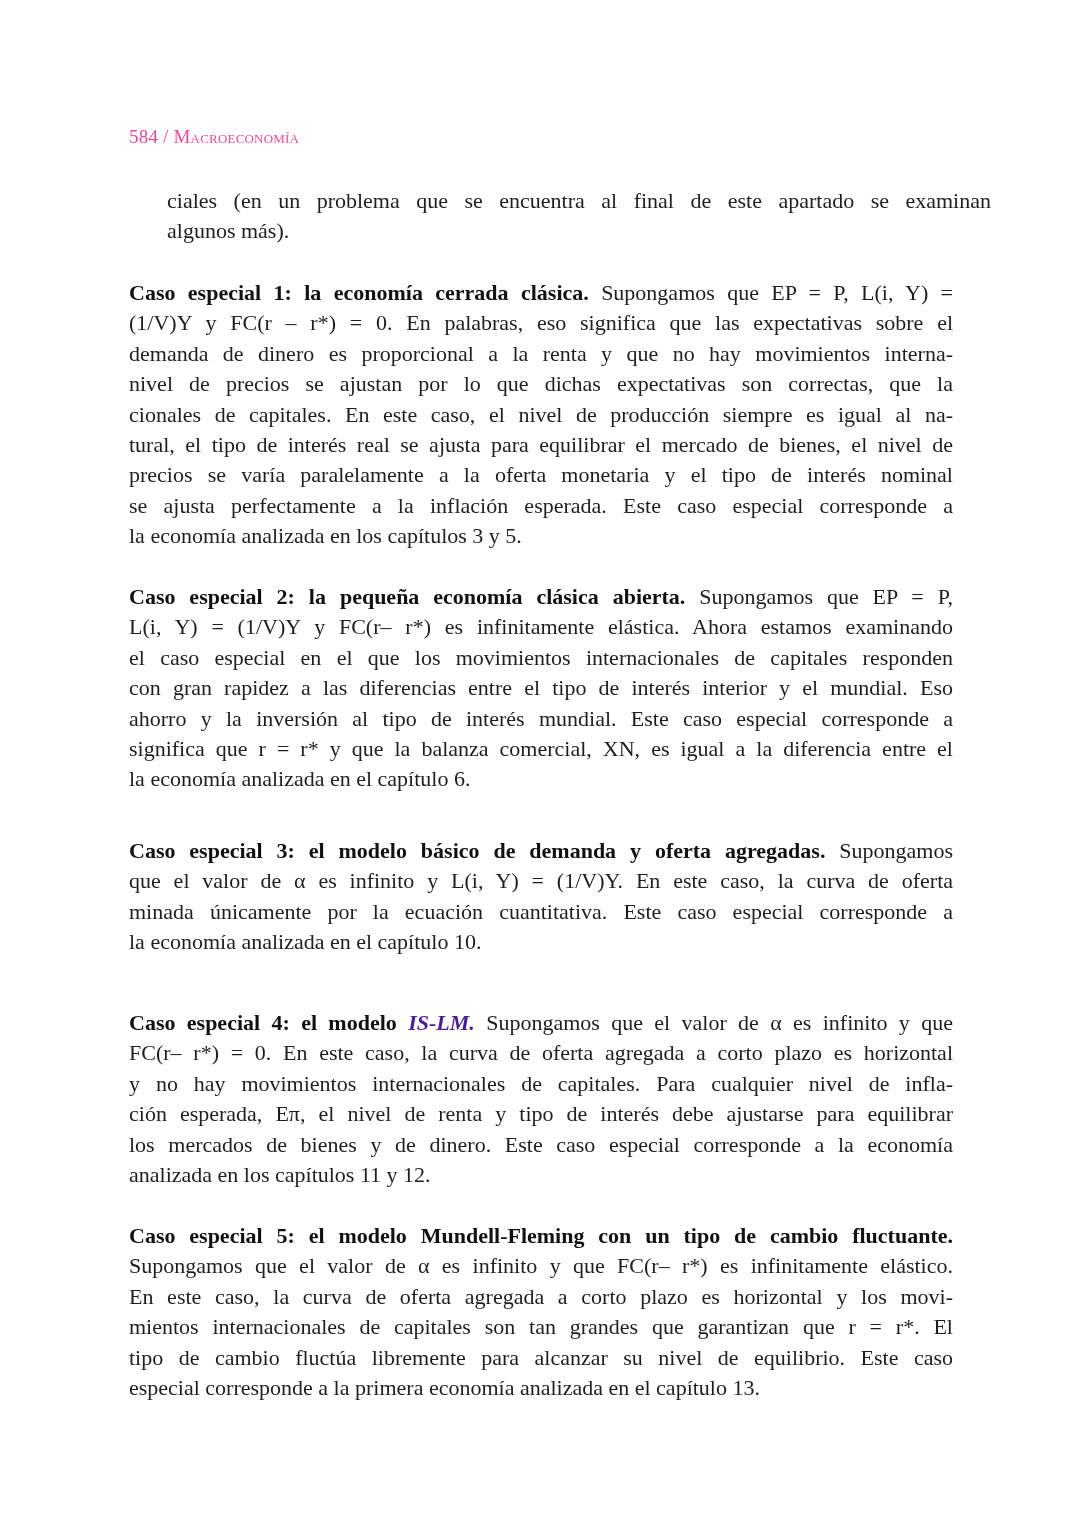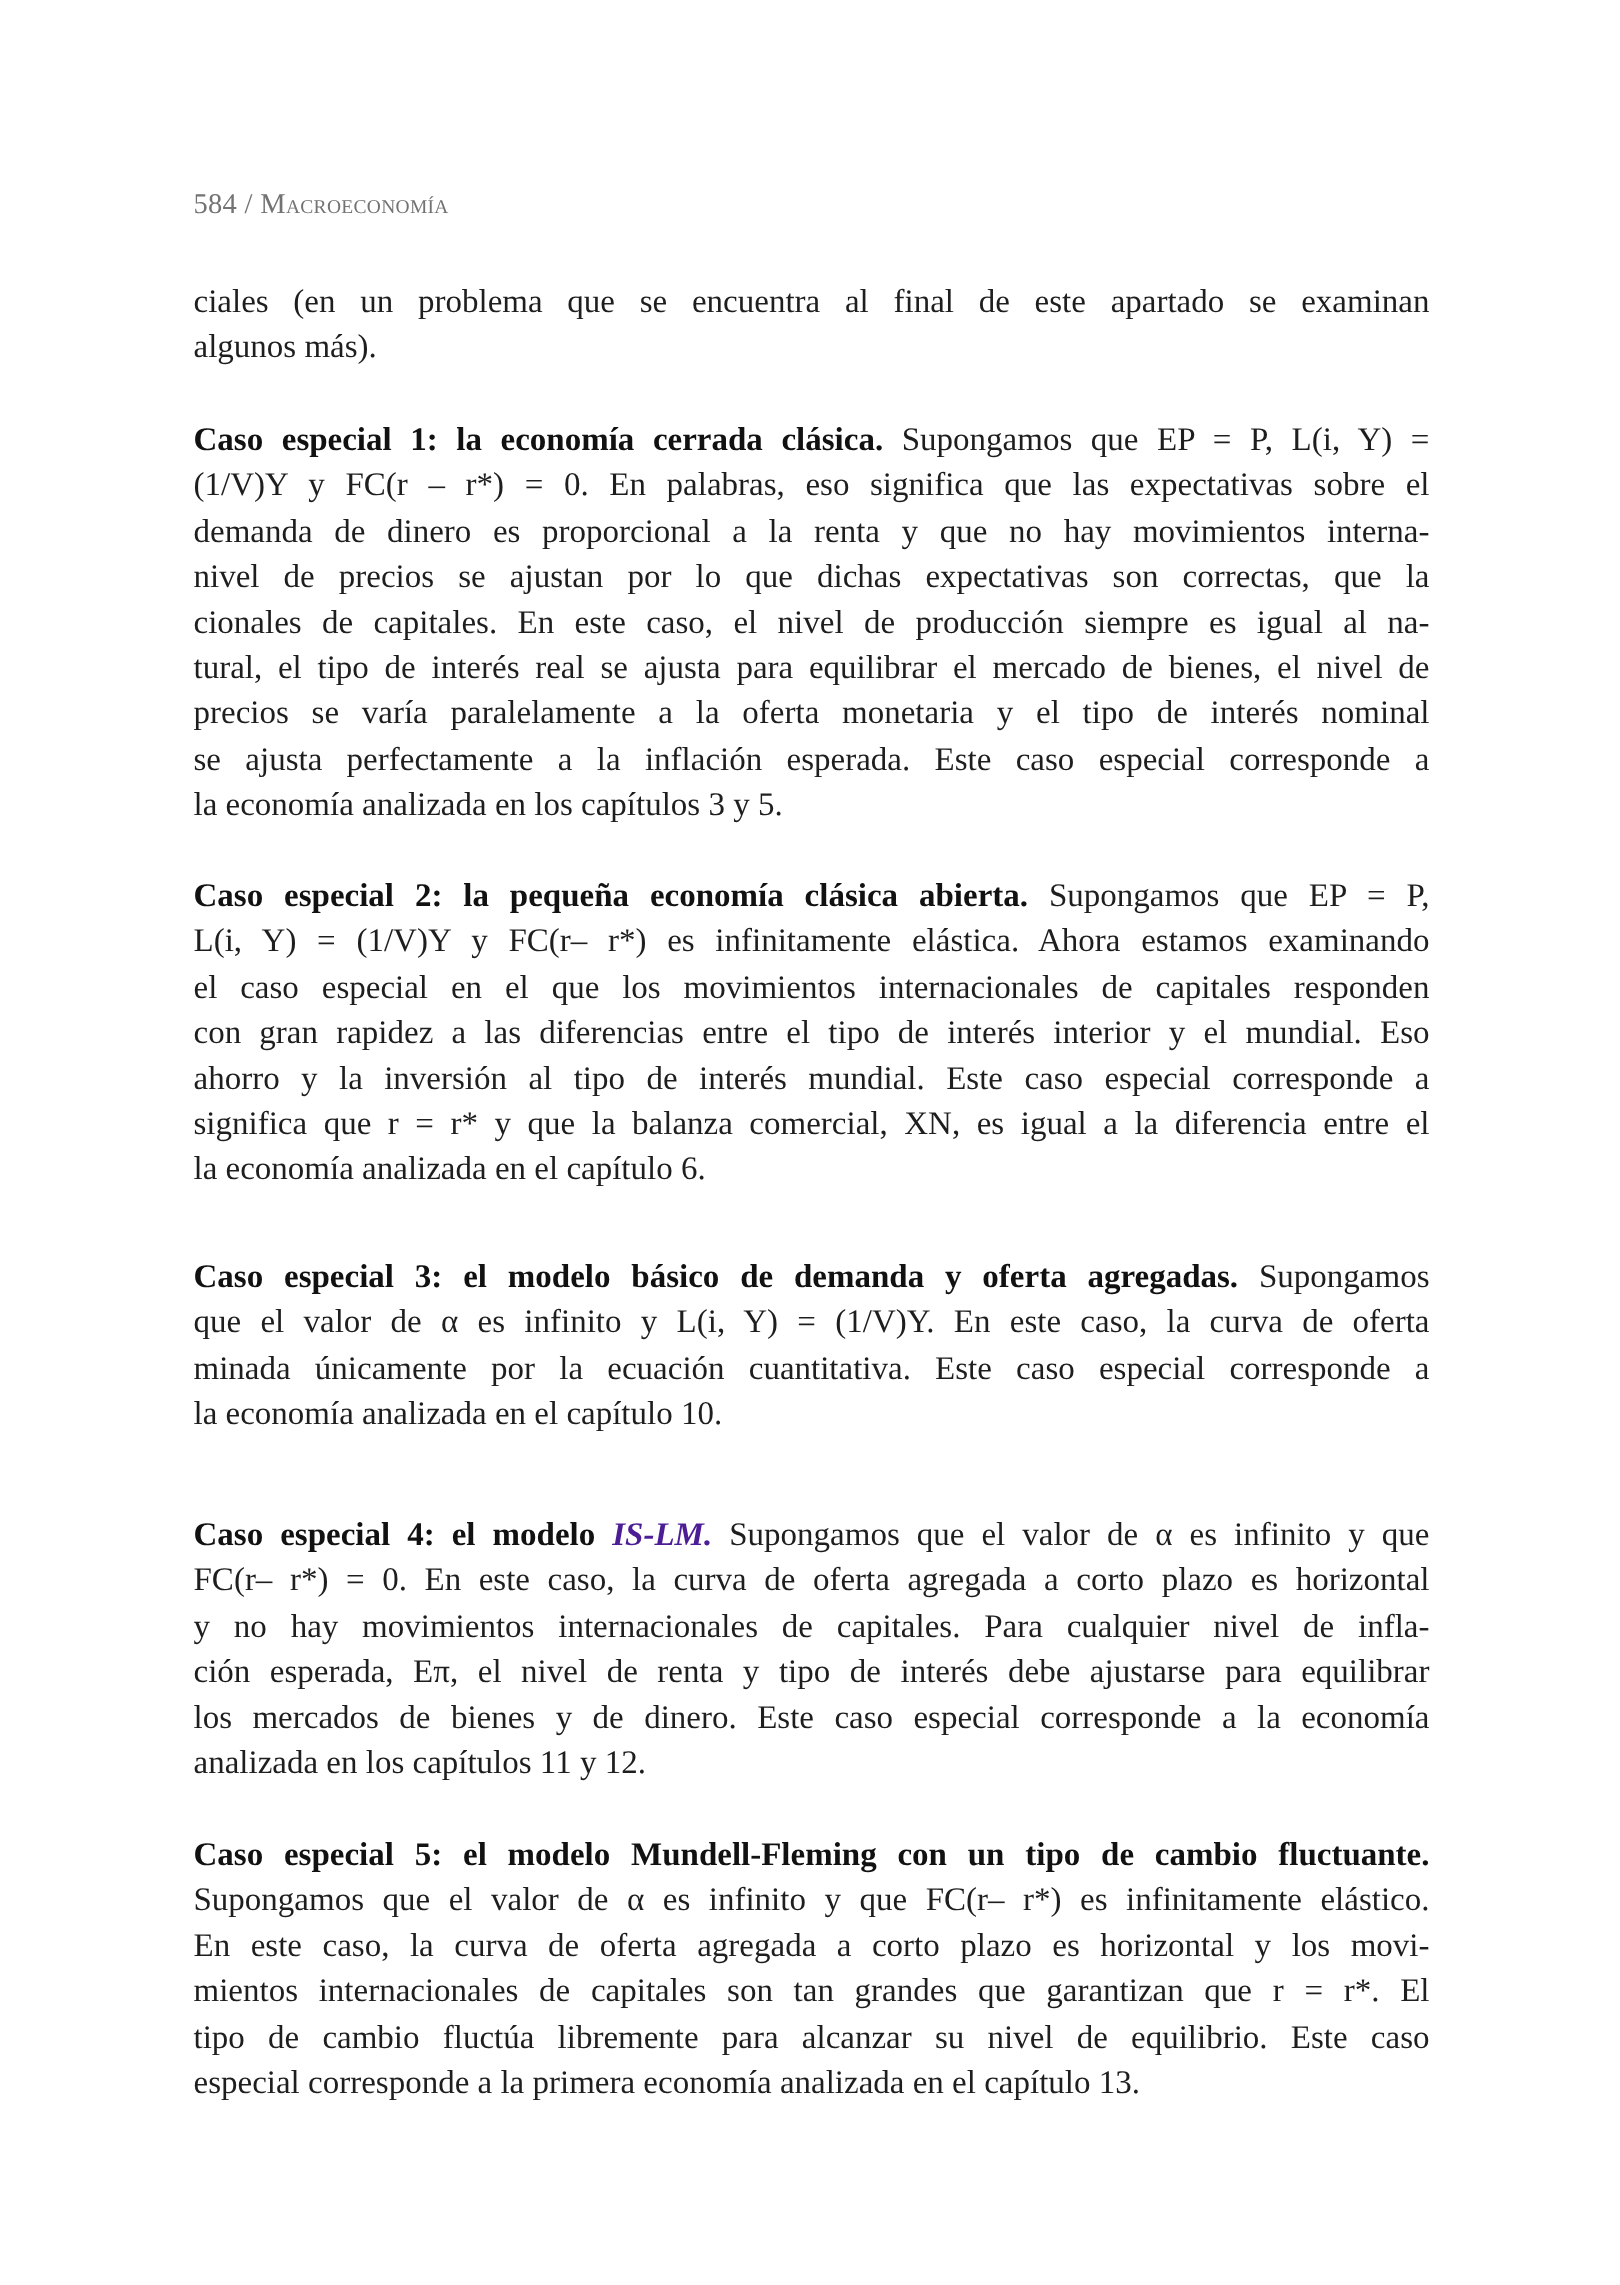--- a/index.html
+++ b/index.html
@@ -1,21 +1,21 @@
 <!DOCTYPE html>
 <html><head>
   <meta charset="utf-8">
   <style>
     html, body { margin: 0; padding: 0; background: #ffffff; }
     body { width: 1080px; height: 1523px; position: relative; overflow: hidden; }
     .page { position: absolute; left: 0; top: 0; width: 1080px; height: 1523px; background: #ffffff; }
     .running-head {
       position: absolute; left: 129px; top: 126px;
       font-family: "Liberation Serif", "DejaVu Serif", serif;
-      font-size: 19px; color: #737373; letter-spacing: 0.2px;
+      font-size: 19px; color: #ec4899; letter-spacing: 0.2px;
     }
     .running-head .sc { font-variant: small-caps; }
     .para { position: absolute; left: 129px; width: 824px; }
     .line {
       display: block; height: 30.4px; line-height: 30.4px;
       font-family: "Liberation Serif", "DejaVu Serif", serif;
       font-size: 22px; color: #1e1e1e;
       text-align: justify; text-align-last: justify; white-space: nowrap; overflow: visible;
     }
     .line.last { text-align-last: left; }
@@ -26,21 +26,21 @@
   </style>
 </head>
 <body>
 
 <div class="page">
   <div class="running-head">
     <span>584</span><span> / </span><span class="sc">Macroeconomía</span>
   </div>
 
   <div id="body-text">
-      <div class="para" style="top: 186px;">
+      <div class="para" style="top: 186px; margin-left: 38px;">
         <div class="line"><span>ciales (en un problema que se encuentra al final de este apartado se examinan</span></div>
         <div class="line last"><span>algunos más).</span></div>
       </div>
       <div class="para" style="top: 278px;">
         <div class="line"><span class="b">Caso especial 1: la economía cerrada clásica.</span><span> Supongamos que </span><span class="i">EP</span><span> = </span><span class="i">P</span><span>, </span><span class="i">L</span><span>(</span><span class="i">i</span><span>, </span><span class="i">Y</span><span>) =</span></div>
         <div class="line"><span>(1/</span><span class="i">V</span><span>)</span><span class="i">Y</span><span> y </span><span class="i">FC</span><span>(</span><span class="i">r</span><span> – </span><span class="i">r</span><span>*) = 0. En palabras, eso significa que las expectativas sobre el</span></div>
         <div class="line"><span>demanda de dinero es proporcional a la renta y que no hay movimientos interna-</span></div>
         <div class="line"><span>nivel de precios se ajustan por lo que dichas expectativas son correctas, que la</span></div>
         <div class="line"><span>cionales de capitales. En este caso, el nivel de producción siempre es igual al na-</span></div>
         <div class="line"><span>tural, el tipo de interés real se ajusta para equilibrar el mercado de bienes, el nivel de</span></div>

